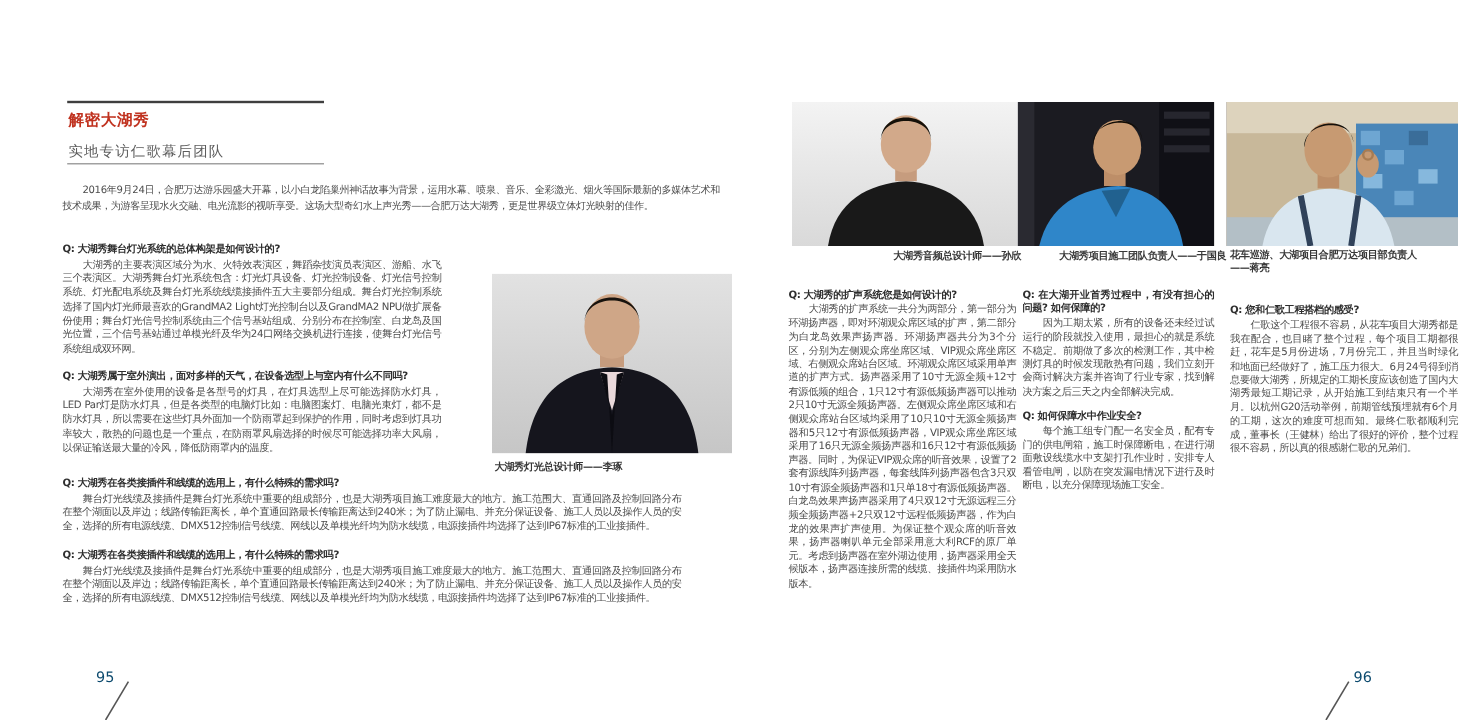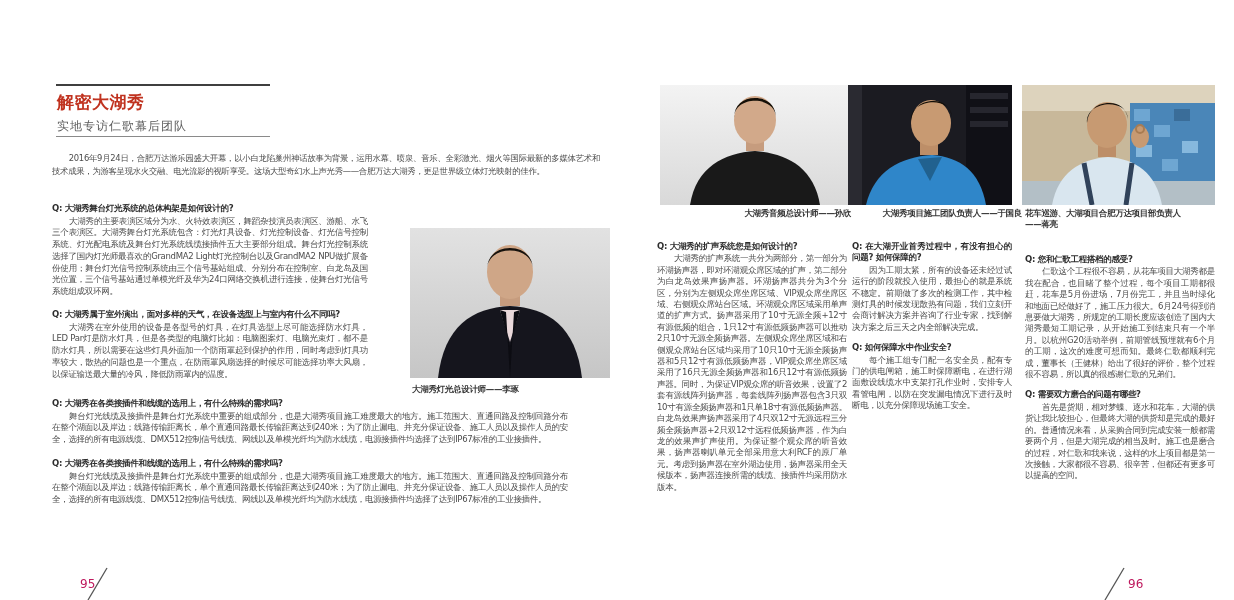--- a/index.html
+++ b/index.html
@@ -4,32 +4,32 @@
 <style>
   html,body{margin:0;padding:0;}
   body{
     width:1234px;height:600px;position:relative;background:#ffffff;
     font-family:"DejaVu Sans","Liberation Sans",sans-serif;
     color:#4a4a4a;overflow:hidden;
   }
   .abs{position:absolute;}
   .rule-top{height:2px;background:#3f3f3f;}
   .rule-thin{height:1px;background:#8a8a8a;}
-  .mag-title{font-size:17px;font-weight:bold;color:#c0321f;letter-spacing:0.5px;}
+  .mag-title{font-size:13px;font-weight:bold;color:#c0321f;letter-spacing:0.5px;}
   .mag-subtitle{font-size:12px;color:#5c5c5c;letter-spacing:1px;}
   .body-txt{font-size:8.5px;line-height:11.7px;letter-spacing:-0.3px;text-align:justify;color:#4c4c4c;}
   .intro{font-size:8.4px;line-height:12.5px;}
   .q-line{font-weight:bold;color:#2e2e2e;margin:0 0 1px 0;}
   .a-par{text-indent:2em;margin:0;}
   .qa-block{margin:0;}
   .caption{font-size:8.5px;font-weight:bold;color:#383838;letter-spacing:-0.3px;}
   .caption-center{text-align:right;}
   .col{font-size:8.5px;line-height:11.4px;}
   .col .qa-block{margin-bottom:9px;}
-  .pagenum{font-size:12px;color:#be185d;margin-top:20px;}
+  .pagenum{font-size:12px;color:#0c4a6e;}
   .photo{overflow:hidden;}
   .photo svg{display:block;}
 </style>
 </head>
 <body>
 
 <div class="abs rule-top" style="left:56px;top:84px;width:214px;"></div>
 <div class="abs mag-title" style="left:57px;top:91px;">解密大湖秀</div>
 <div class="abs mag-subtitle" style="left:57px;top:118px;">实地专访仁歌幕后团队</div>
 <div class="abs rule-thin" style="left:56px;top:136px;width:214px;"></div>
@@ -154,22 +154,18 @@
     <p class="q-line">Q: 如何保障水中作业安全?</p>
     <p class="a-par">每个施工组专门配一名安全员，配有专门的供电闸箱，施工时保障断电，在进行湖面敷设线缆水中支架打孔作业时，安排专人看管电闸，以防在突发漏电情况下进行及时断电，以充分保障现场施工安全。</p>
   </div>
 </div>
 
 <div class="abs body-txt col" style="left:1025px;top:254px;width:190px;">
   <div class="qa-block">
     <p class="q-line">Q: 您和仁歌工程搭档的感受?</p>
     <p class="a-par">仁歌这个工程很不容易，从花车项目大湖秀都是我在配合，也目睹了整个过程，每个项目工期都很赶，花车是5月份进场，7月份完工，并且当时绿化和地面已经做好了，施工压力很大。6月24号得到消息要做大湖秀，所规定的工期长度应该创造了国内大湖秀最短工期记录，从开始施工到结束只有一个半月。以杭州G20活动举例，前期管线预埋就有6个月的工期，这次的难度可想而知。最终仁歌都顺利完成，董事长（王健林）给出了很好的评价，整个过程很不容易，所以真的很感谢仁歌的兄弟们。</p>
   </div>
-  <div class="qa-block">
-    <p class="q-line">Q: 需要双方磨合的问题有哪些?</p>
-    <p class="a-par">首先是货期，相对梦蝶、逐水和花车，大湖的供货让我比较担心，但最终大湖的供货却是完成的最好的。普通情况来看，从采购合同到完成安装一般都需要两个月，但是大湖完成的相当及时。施工也是磨合的过程，对仁歌和我来说，这样的水上项目都是第一次接触，大家都很不容易、很辛苦，但都还有更多可以提高的空间。</p>
-  </div>
 </div>
 
 <div class="abs pagenum" style="left:1128px;top:557px;">96</div>
 <svg class="abs" style="left:1098px;top:566px;" width="30" height="34">
   <line x1="26" y1="2" x2="7" y2="34" stroke="#555" stroke-width="1.3"></line>
 </svg>
 
 </body></html>

